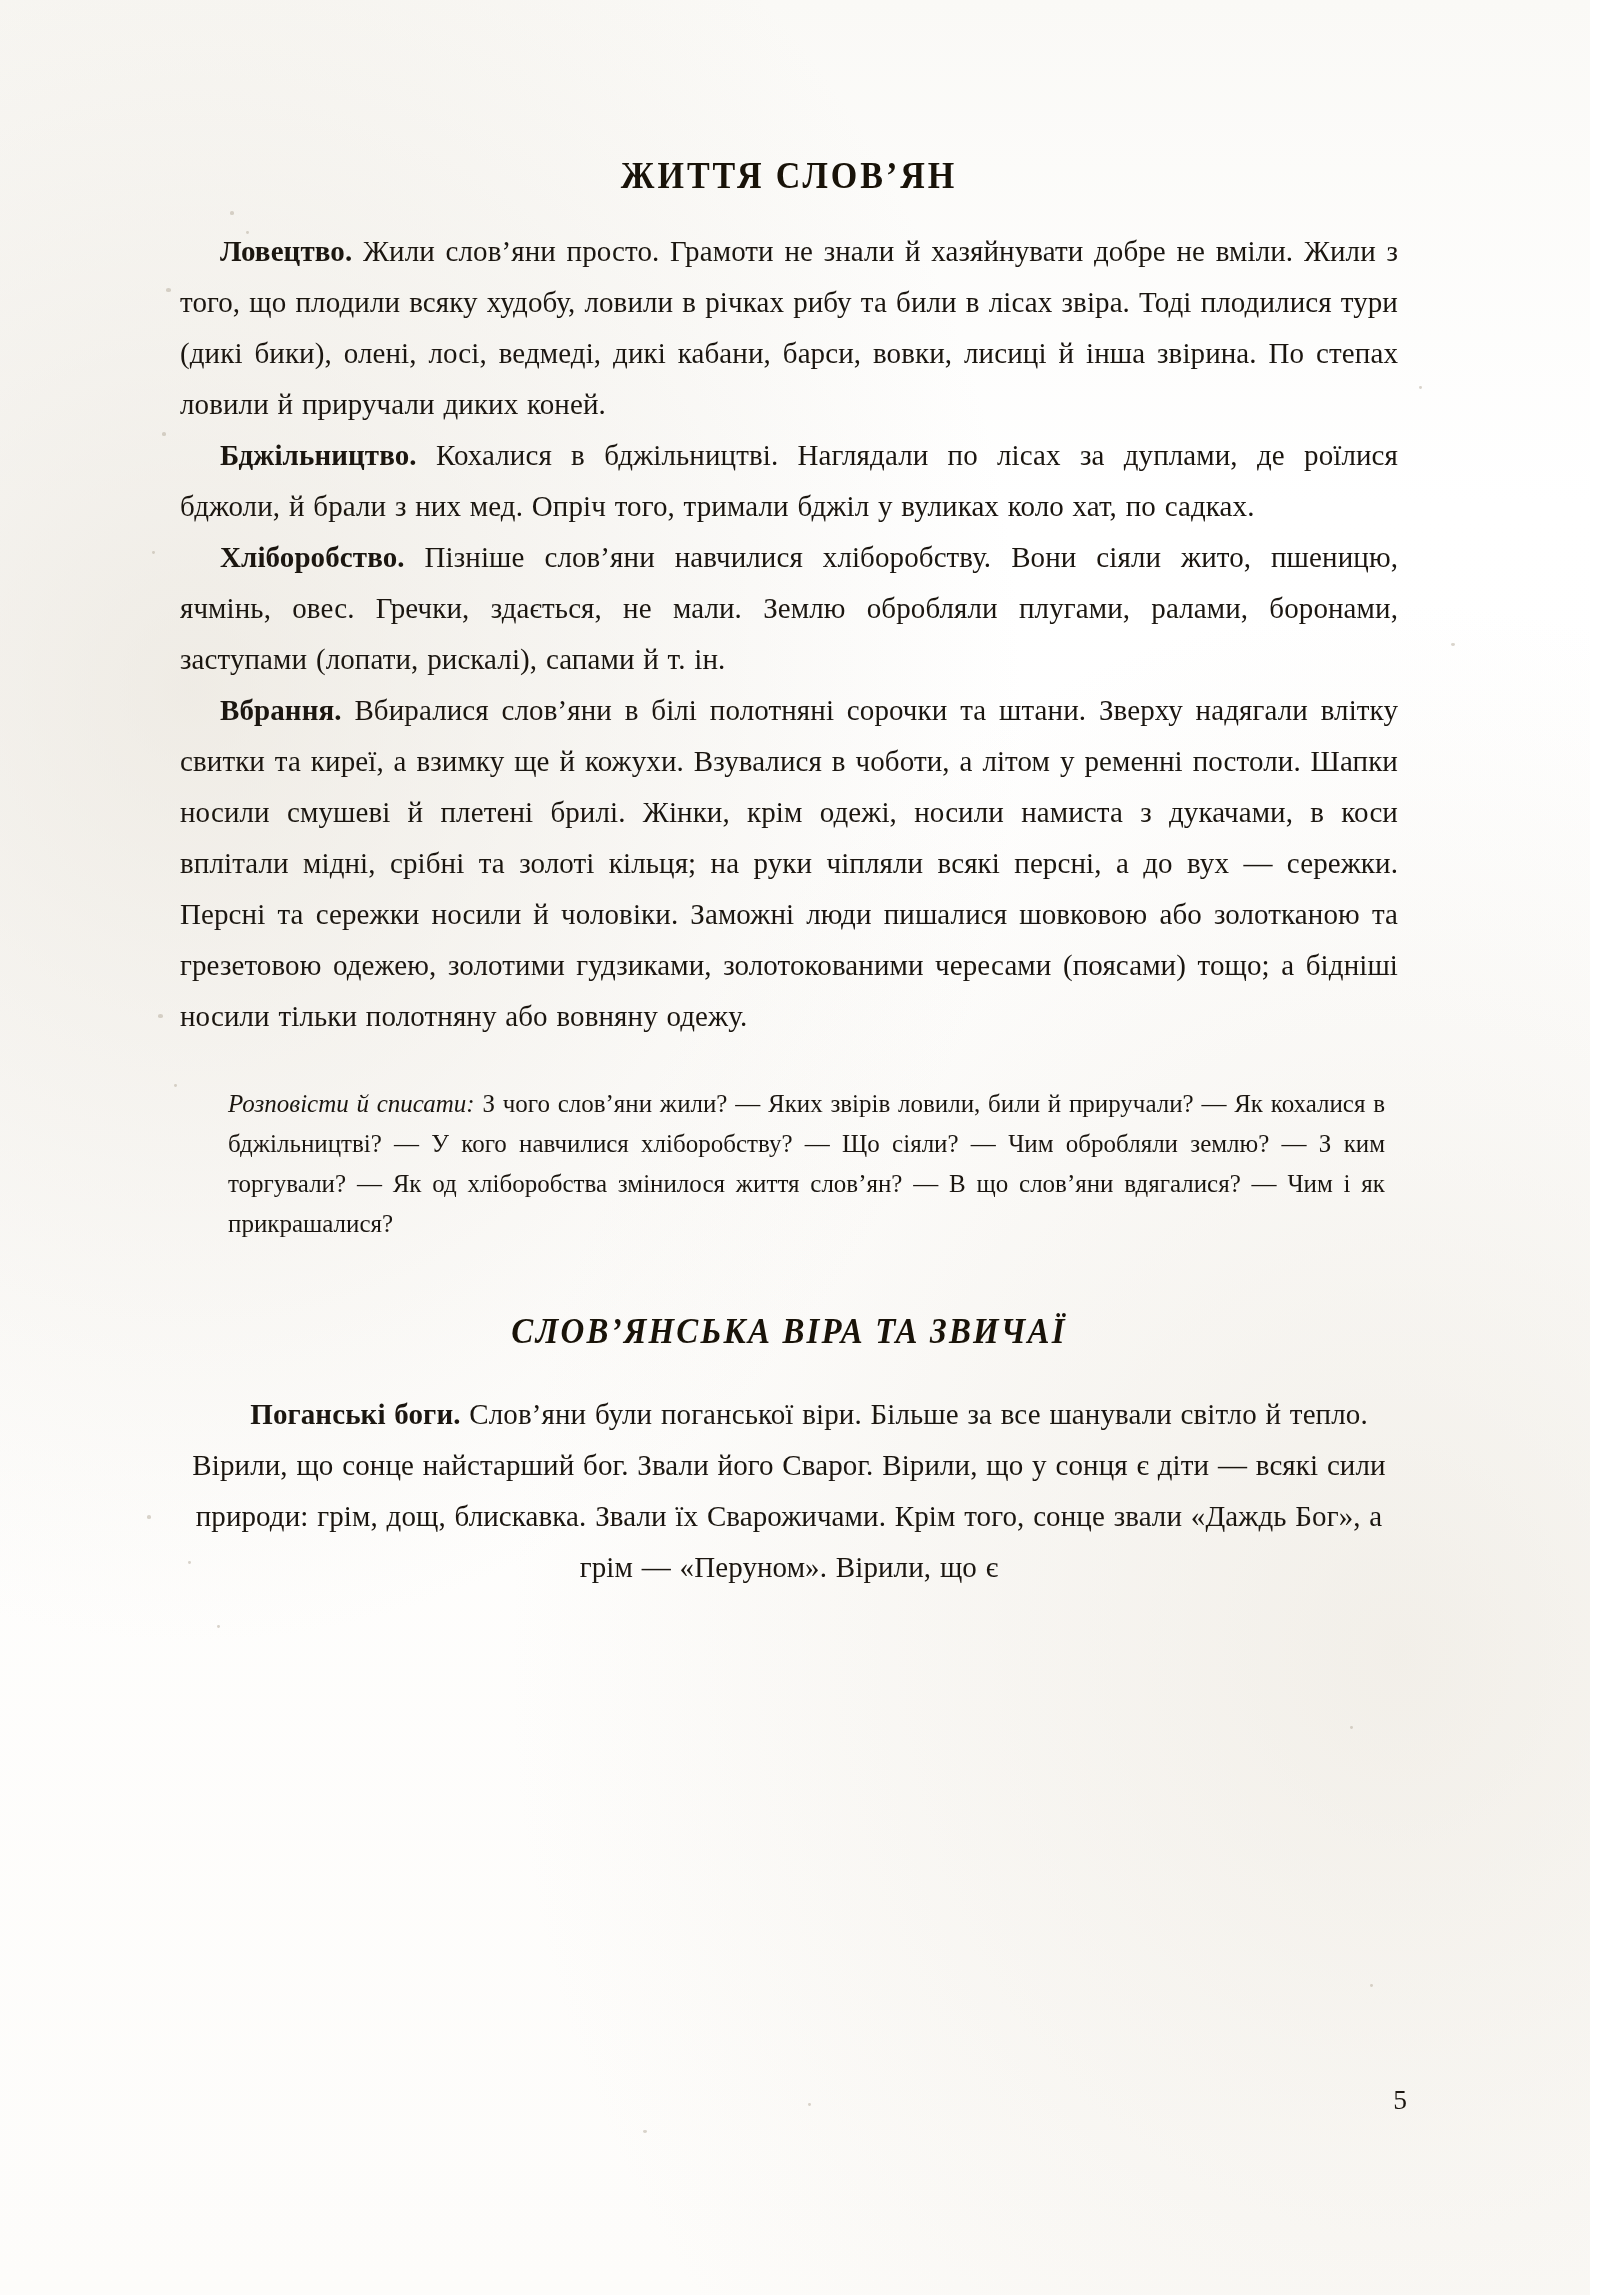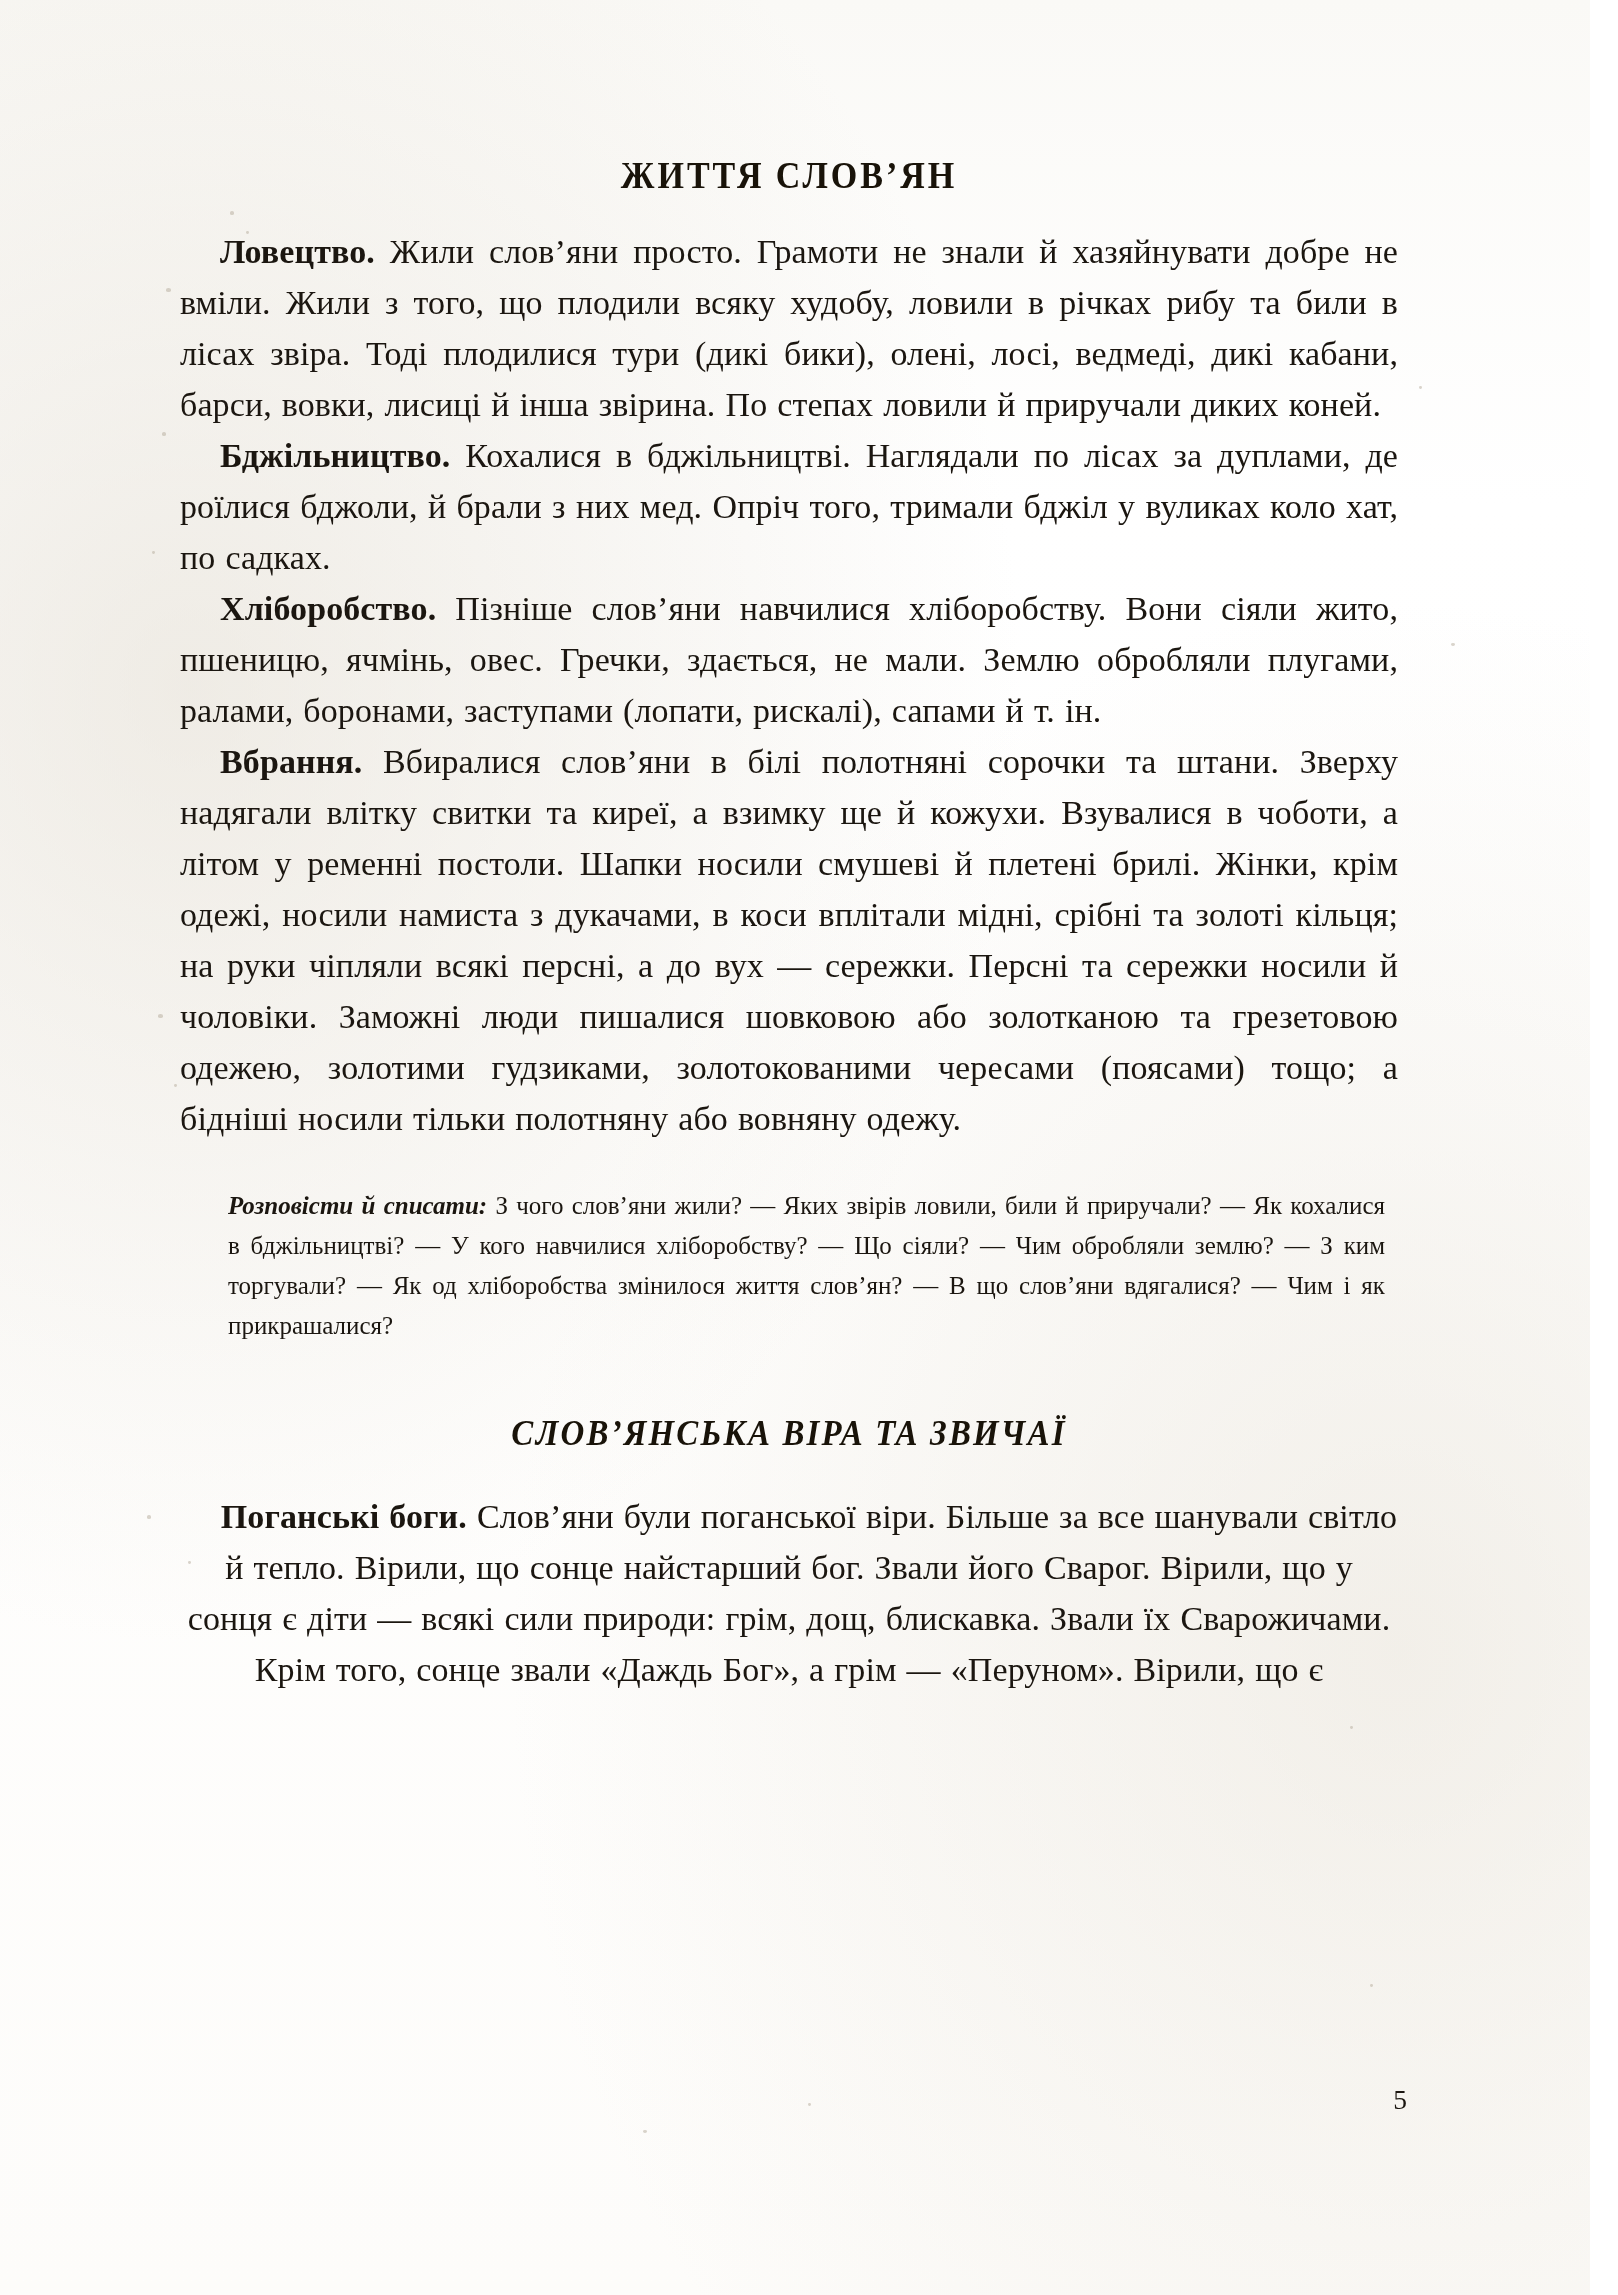--- a/index.html
+++ b/index.html
@@ -60,21 +60,21 @@
     font-size: 35px;
     letter-spacing: 2.3px;
     margin: 68px 0 37px 0;
     transform: scaleX(.94);
     color: #191309;
   }
 
   
   p.para {
     margin: 0;
-    font-size: 34px;
+    font-size: 29px;
     line-height: 51px;
     text-align: justify;
     text-justify: inter-word;
     text-indent: 40px;
     letter-spacing: 0.1px;
     word-spacing: 1.4px;
   }
   p.para:last-of-type { text-align: center; }
   .lead {
     font-weight: 700;
@@ -86,21 +86,21 @@
     padding-left: 48px;
     padding-right: 13px;
     font-size: 25px;
     line-height: 40px;
     text-align: justify;
     text-justify: inter-word;
     word-spacing: 0.9px;
   }
   .exercise .ex-lead {
     font-style: italic;
-    font-weight: 700;
+    font-weight: 400;
   }
 
   
   .folio {
     position: absolute;
     right: 182px;
     bottom: 180px;
     font-size: 27.5px;
     color: #1b1610;
     letter-spacing: 0.9px;

